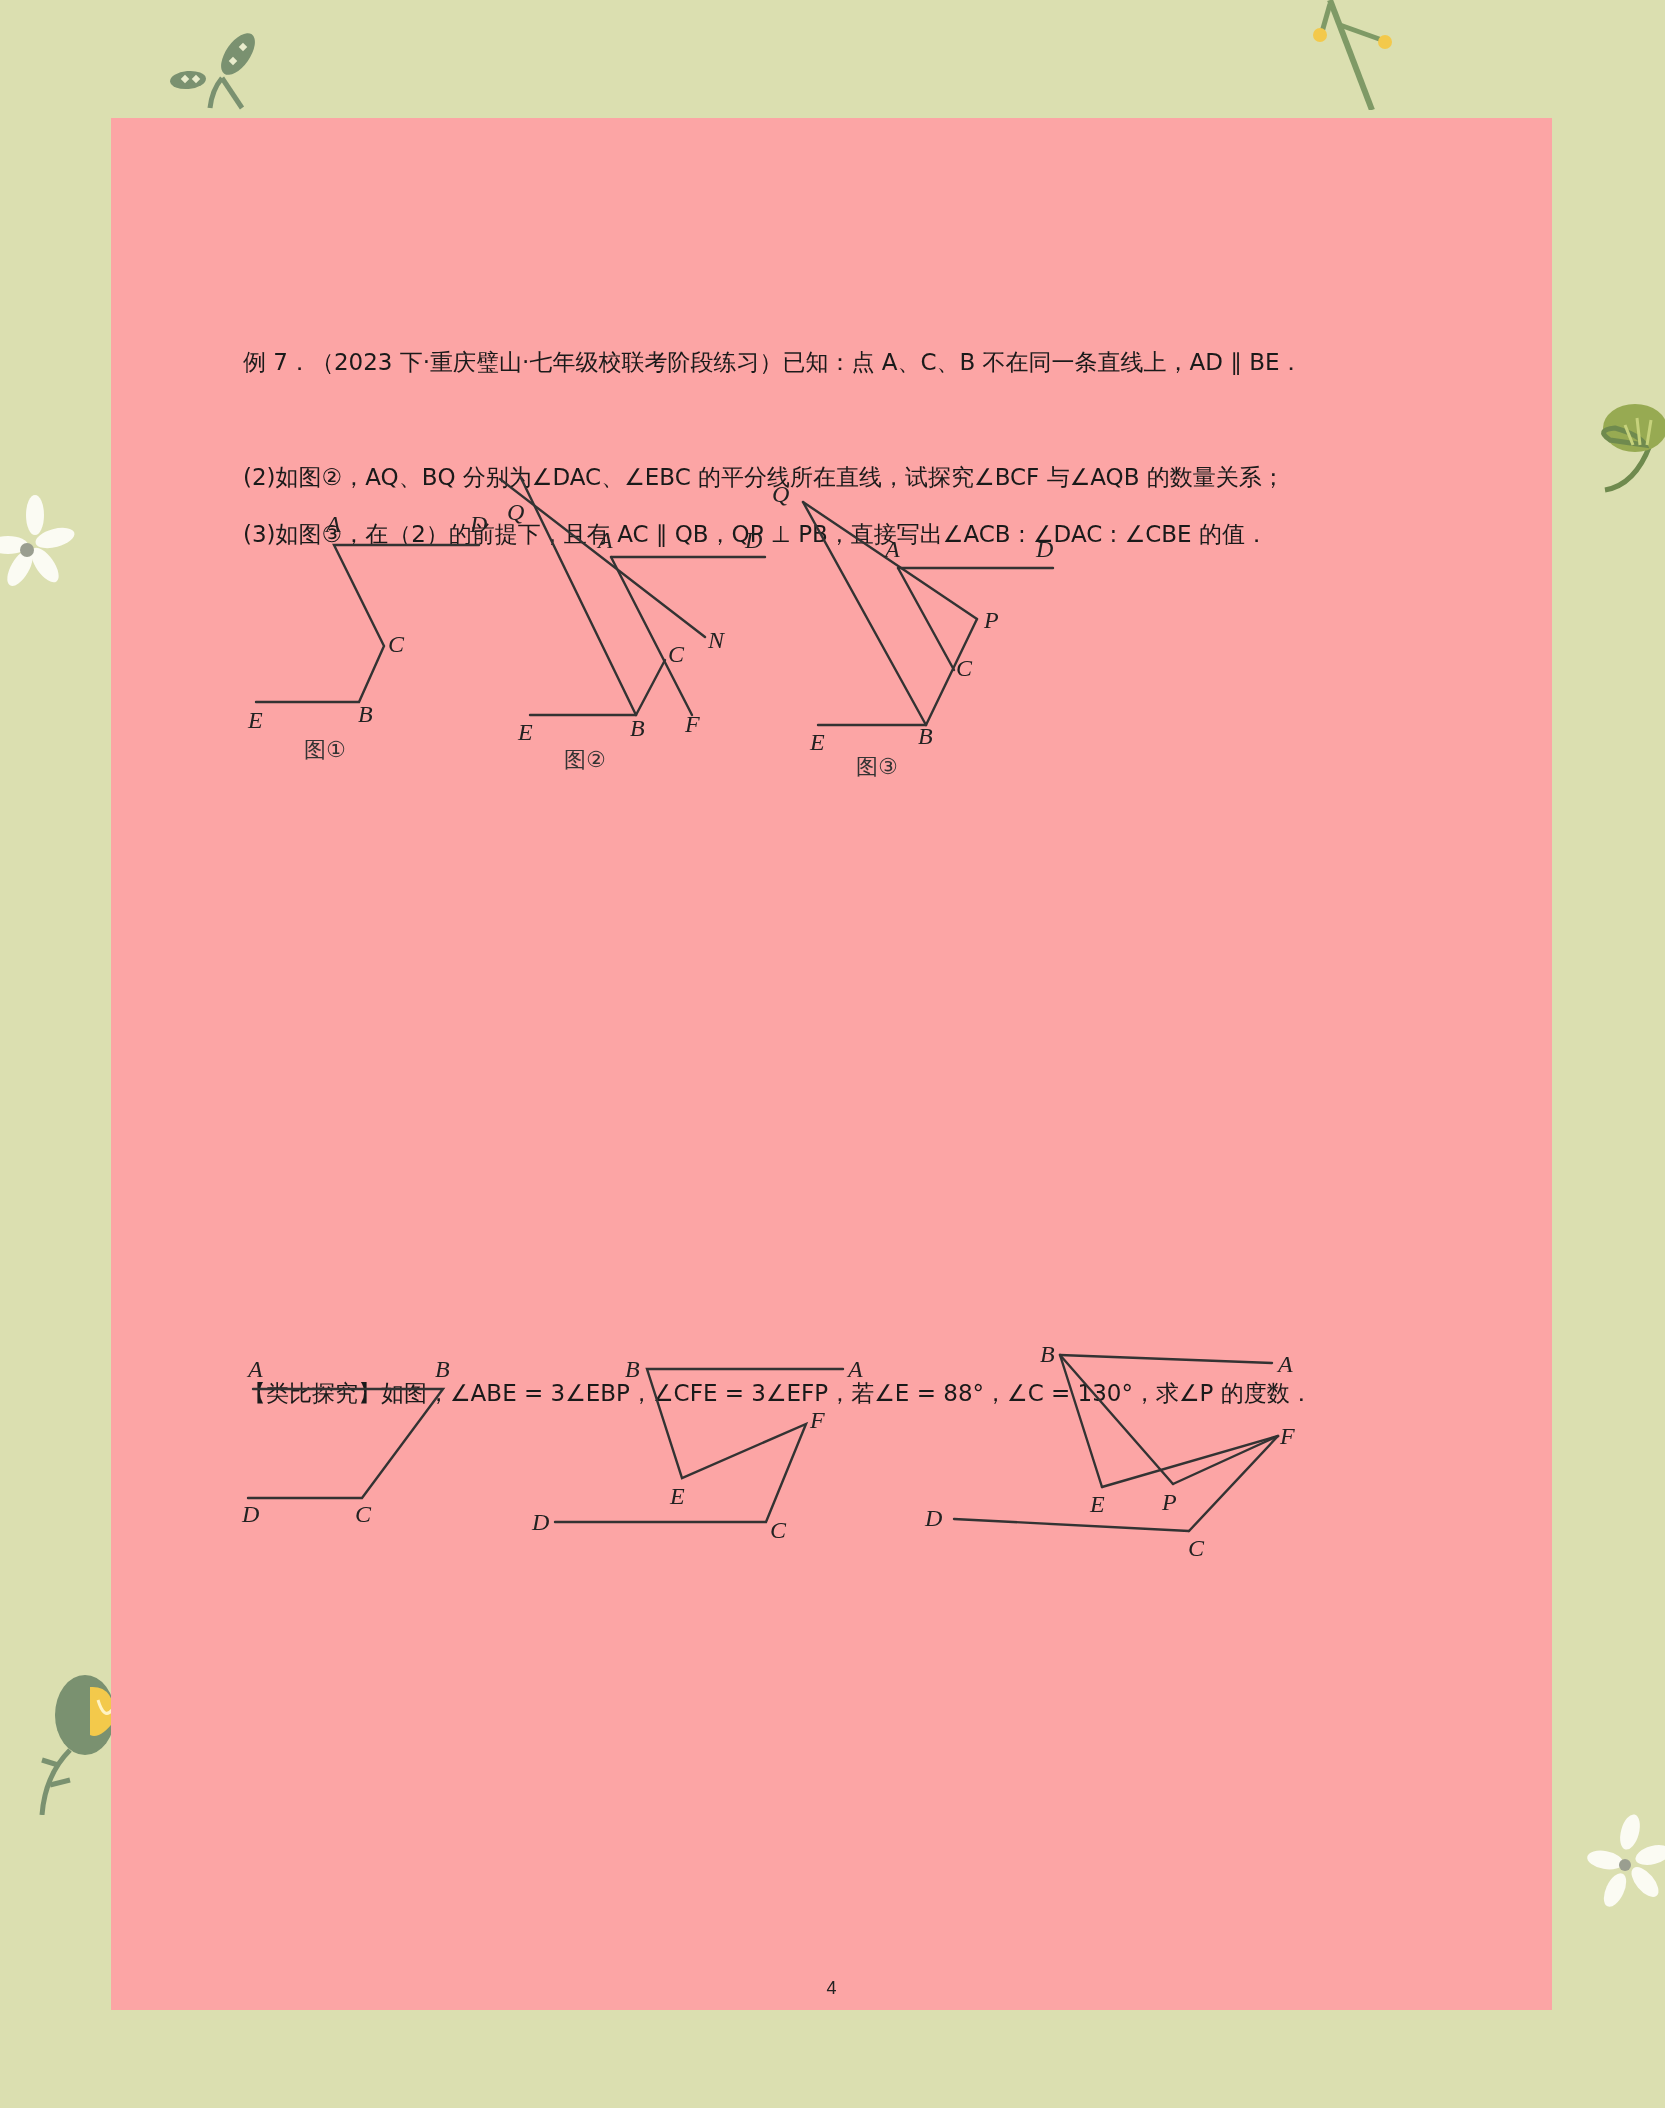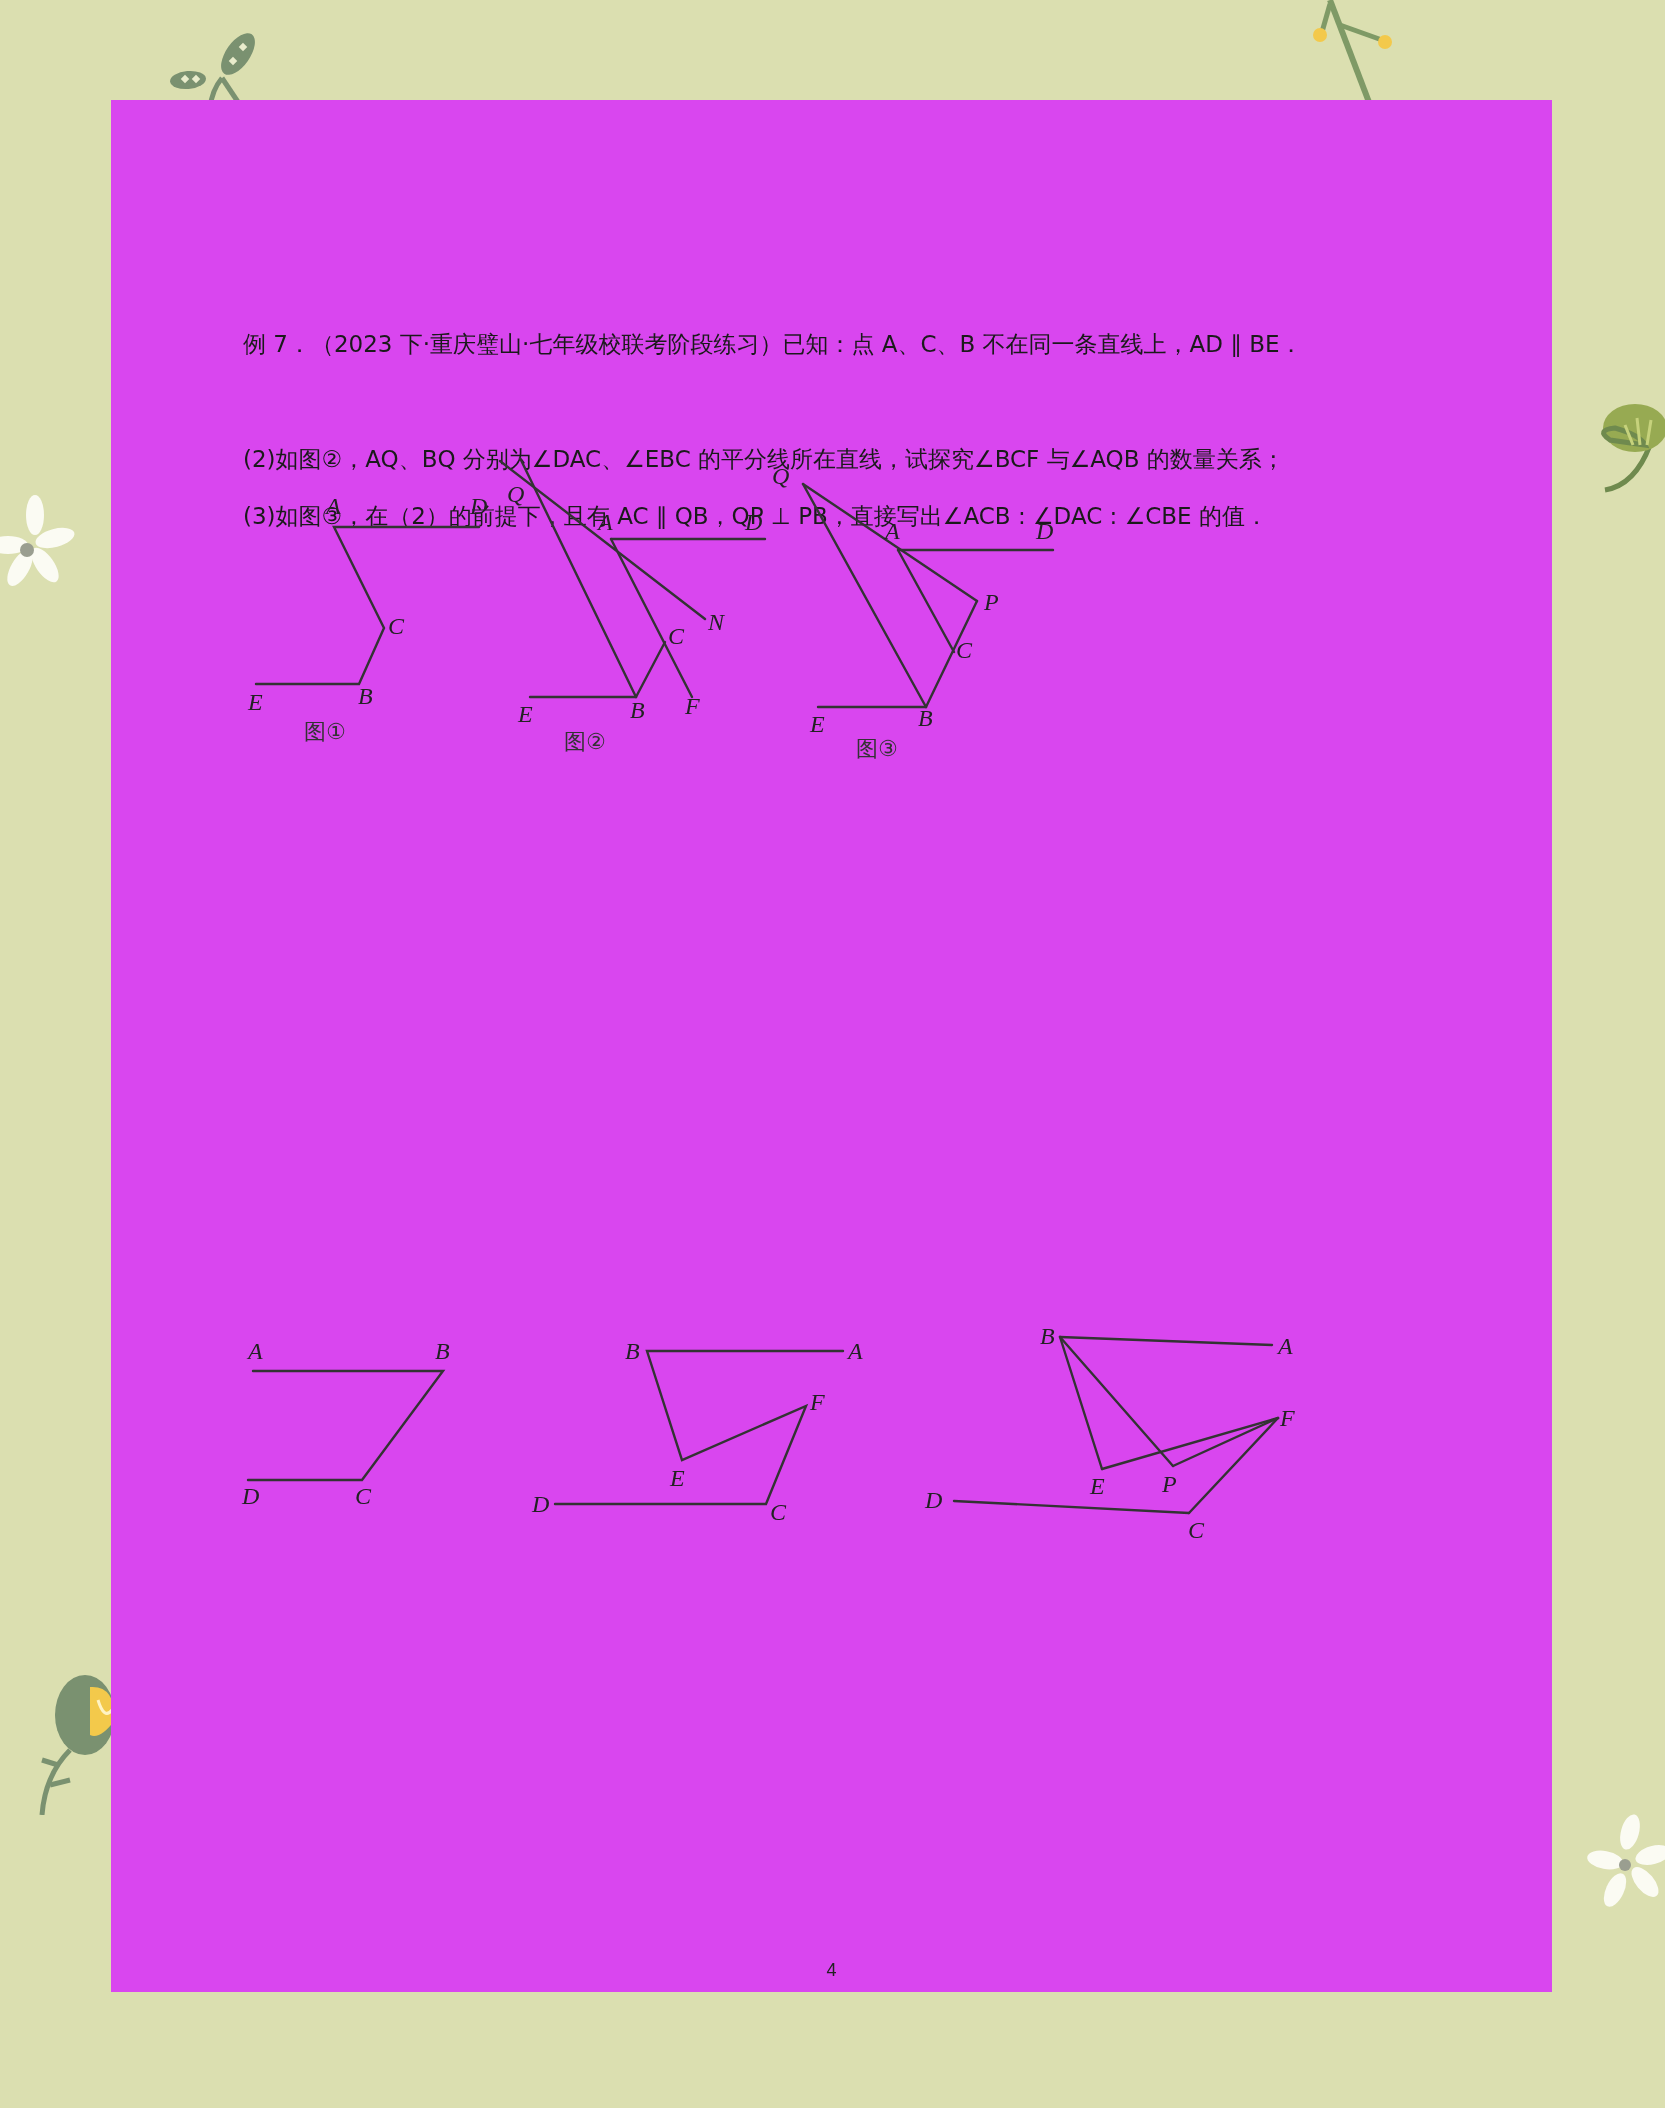--- a/index.html
+++ b/index.html
@@ -5,23 +5,23 @@
   html, body { margin: 0; padding: 0; }
   body {
     width: 1665px; height: 2108px;
     background: #dbdfb0;
     position: relative; overflow: hidden;
     font-family: "DejaVu Serif", "Liberation Serif", serif;
   }
   .deco { position: absolute; }
   .page {
     position: absolute;
-    left: 111px; top: 100px;
+    left: 111px; top: 118px;
     width: 1441px; height: 1892px;
-    background: #d946ef;
+    background: #fca5a5;
   }
   .line {
     position: absolute;
     left: 132px;
     font-size: 23px;
     color: #1a1a1a;
     white-space: nowrap;
     line-height: 30px;
     font-family: "DejaVu Sans", "Liberation Sans", sans-serif;
   }
@@ -93,20 +93,21 @@
   </g>
   <circle cx="40" cy="55" r="6" fill="#9a9e90"></circle>
 </svg>
 
 <div class="page">
 
   <div class="line" style="top:229px">例 7．（2023 下·重庆璧山·七年级校联考阶段练习）已知：点 A、C、B 不在同一条直线上，AD ∥ BE．</div>
   <div class="line" style="top:344px">(2)如图②，AQ、BQ 分别为∠DAC、∠EBC 的平分线所在直线，试探究∠BCF 与∠AQB 的数量关系；</div>
   <div class="line" style="top:401px">(3)如图③，在（2）的前提下，且有 AC ∥ QB，QP ⊥ PB，直接写出∠ACB : ∠DAC : ∠CBE 的值．</div>
 
+  <div class="line" style="top:1260px">【类比探究】如图，∠ABE = 3∠EBP，∠CFE = 3∠EFP，若∠E = 88°，∠C = 130°，求∠P 的度数．</div>
 
   <div class="figs">
     <svg width="1441" height="1892" viewBox="111 106 1441 1892">
       <g stroke="#333" stroke-width="2.4" fill="none" stroke-linecap="round">
 
         <g>
           <polyline points="479,533 334,533 384,634 359,690 256,690"></polyline>
         </g>
 
         <g>

